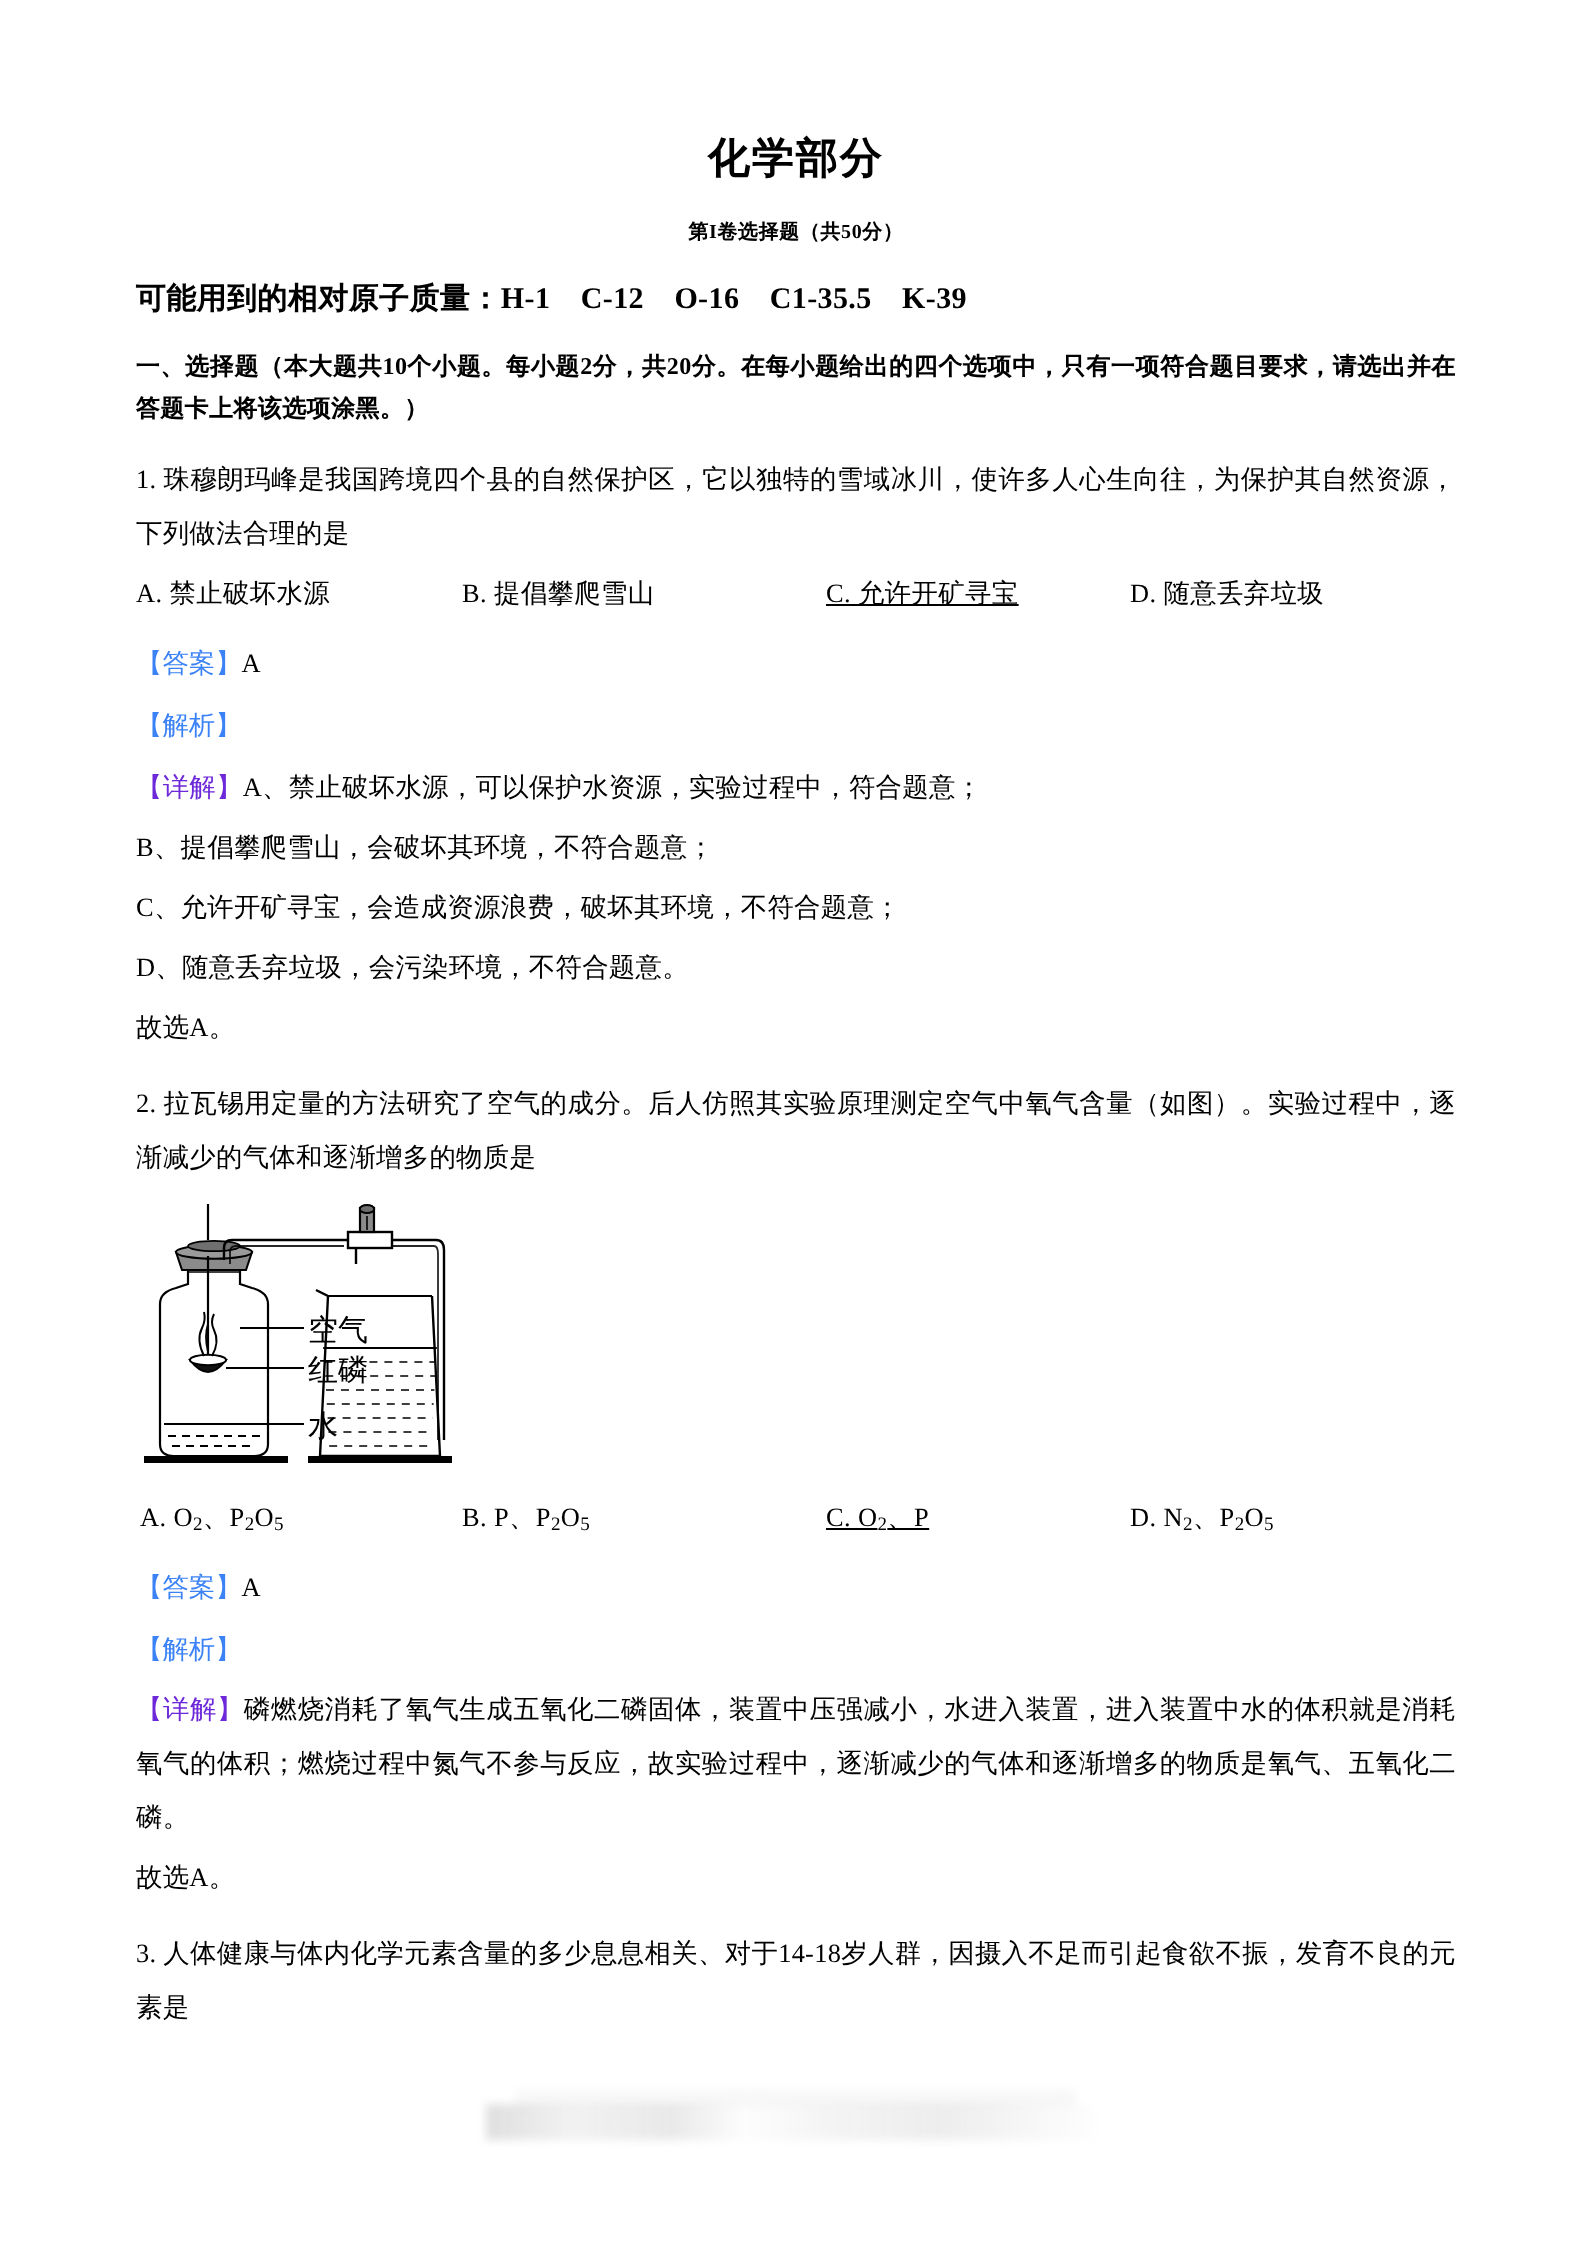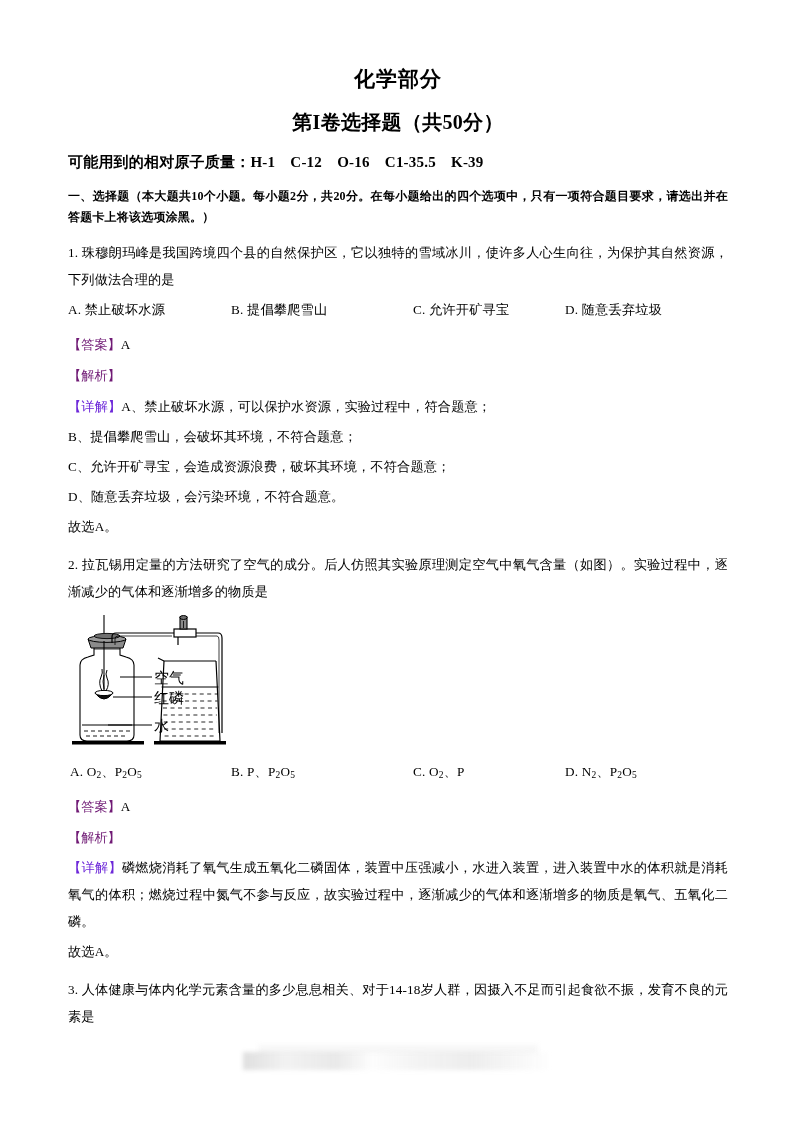--- a/index.html
+++ b/index.html
@@ -31,21 +31,21 @@
     text-align: center;
     font-size: 21px;
     font-weight: bold;
     letter-spacing: 1px;
     margin-top: 66px;
     margin-bottom: 0;
     line-height: 1.3;
   }
   .sub-title {
     text-align: center;
-    font-size: 20px;
+    font-size: 10px;
     font-weight: bold;
     margin-top: 16px;
     letter-spacing: 0.3px;
   }
   .atomic-line {
     font-size: 15px;
     font-weight: bold;
     margin-top: 17px;
     letter-spacing: 0.2px;
     white-space: pre;
@@ -68,21 +68,21 @@
     letter-spacing: 0.15px;
   }
   .para {
     font-size: 13.2px;
     line-height: 2.05;
     margin-top: 3px;
     text-align: justify;
     letter-spacing: 0.15px;
   }
   .tag-blue {
-    color: #701a75;
+    color: #3b82f6;
   }
   .tag-grey {
     color: #6d28d9;
   }
   .ans-line {
     font-size: 13.2px;
     line-height: 2.05;
     margin-top: 4px;
   }
 
@@ -94,21 +94,21 @@
     font-size: 13.2px;
   }
   .opt {
     position: absolute;
     top: 0;
     white-space: nowrap;
     letter-spacing: 0.2px;
   }
   .opt-a { left: 0px; }
   .opt-b { left: 163px; }
-  .opt-c { left: 345px; }
+  .opt-c { left: 345px; text-decoration: underline; }
   .opt-d { left: 497px; }
   .opts.formula .opt-a { left: 2px; }
   .opts.formula .opt-b { left: 163px; }
   .opts.formula .opt-c { left: 345px; }
   .opts.formula .opt-d { left: 497px; }
   .opt sub {
     font-size: 9.5px;
     vertical-align: -2px;
   }
 

